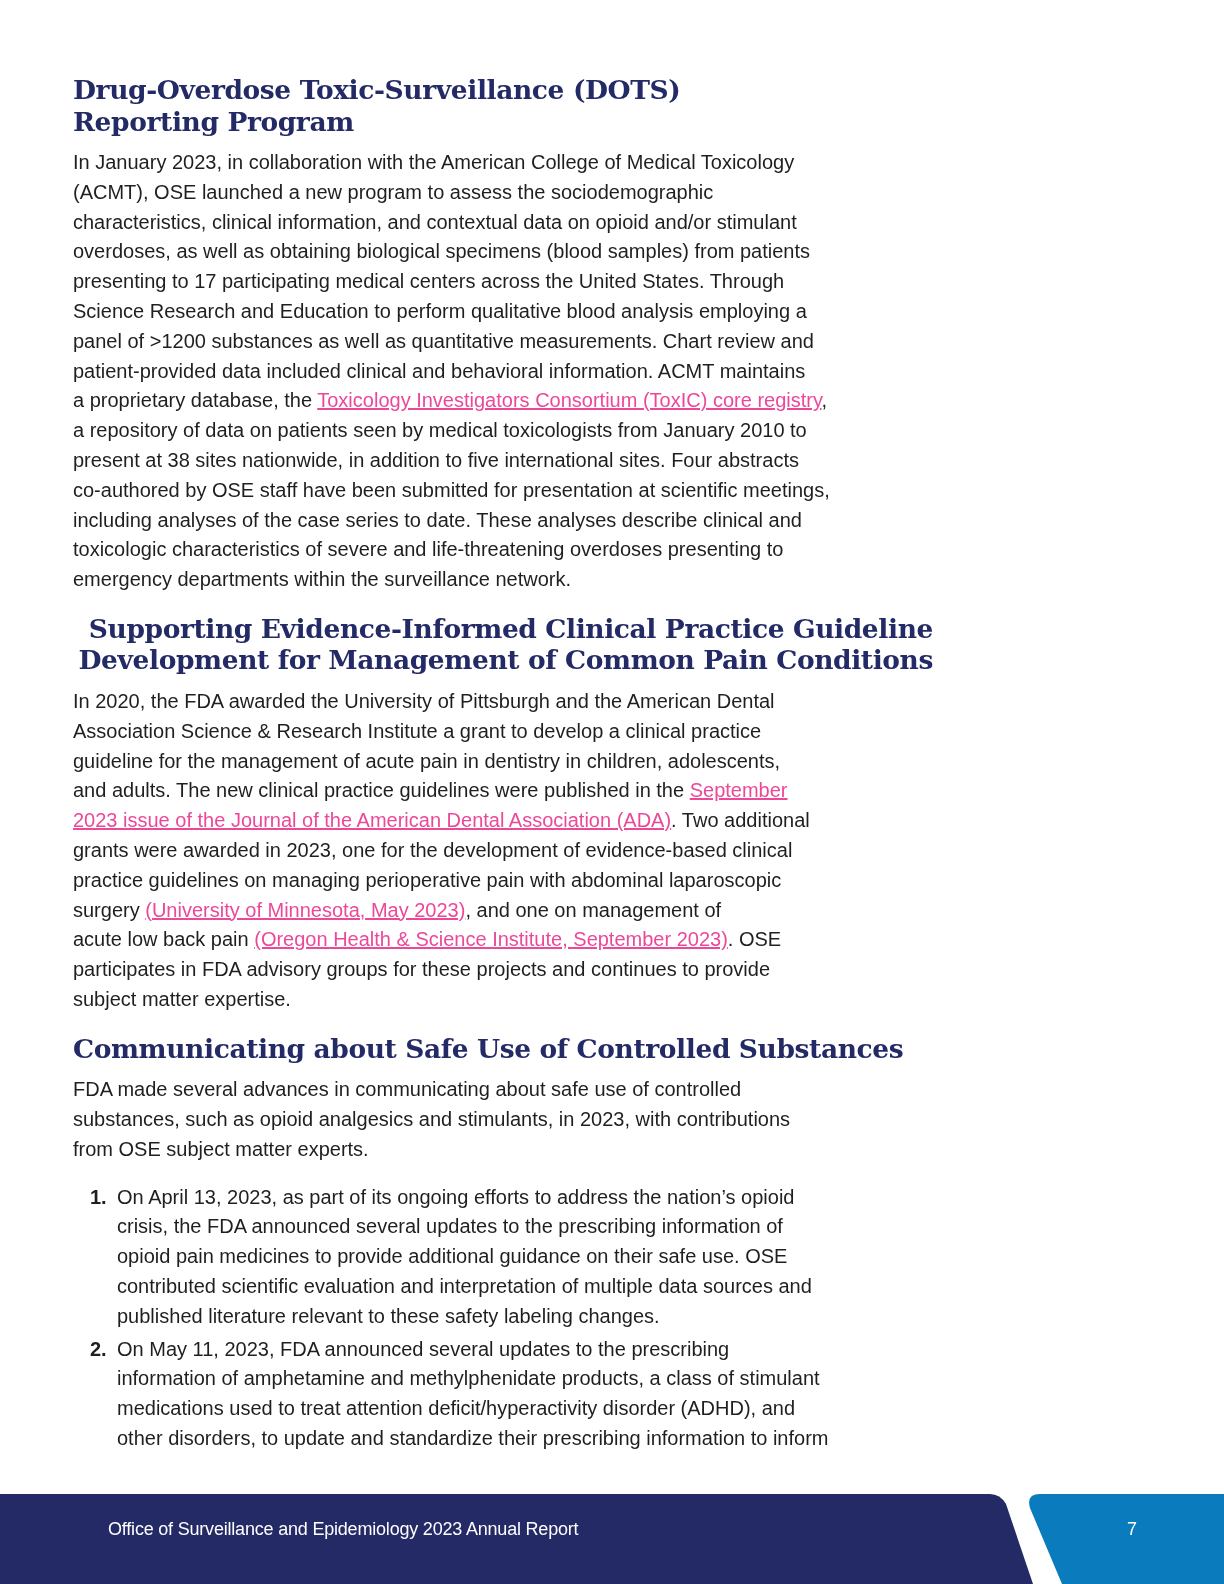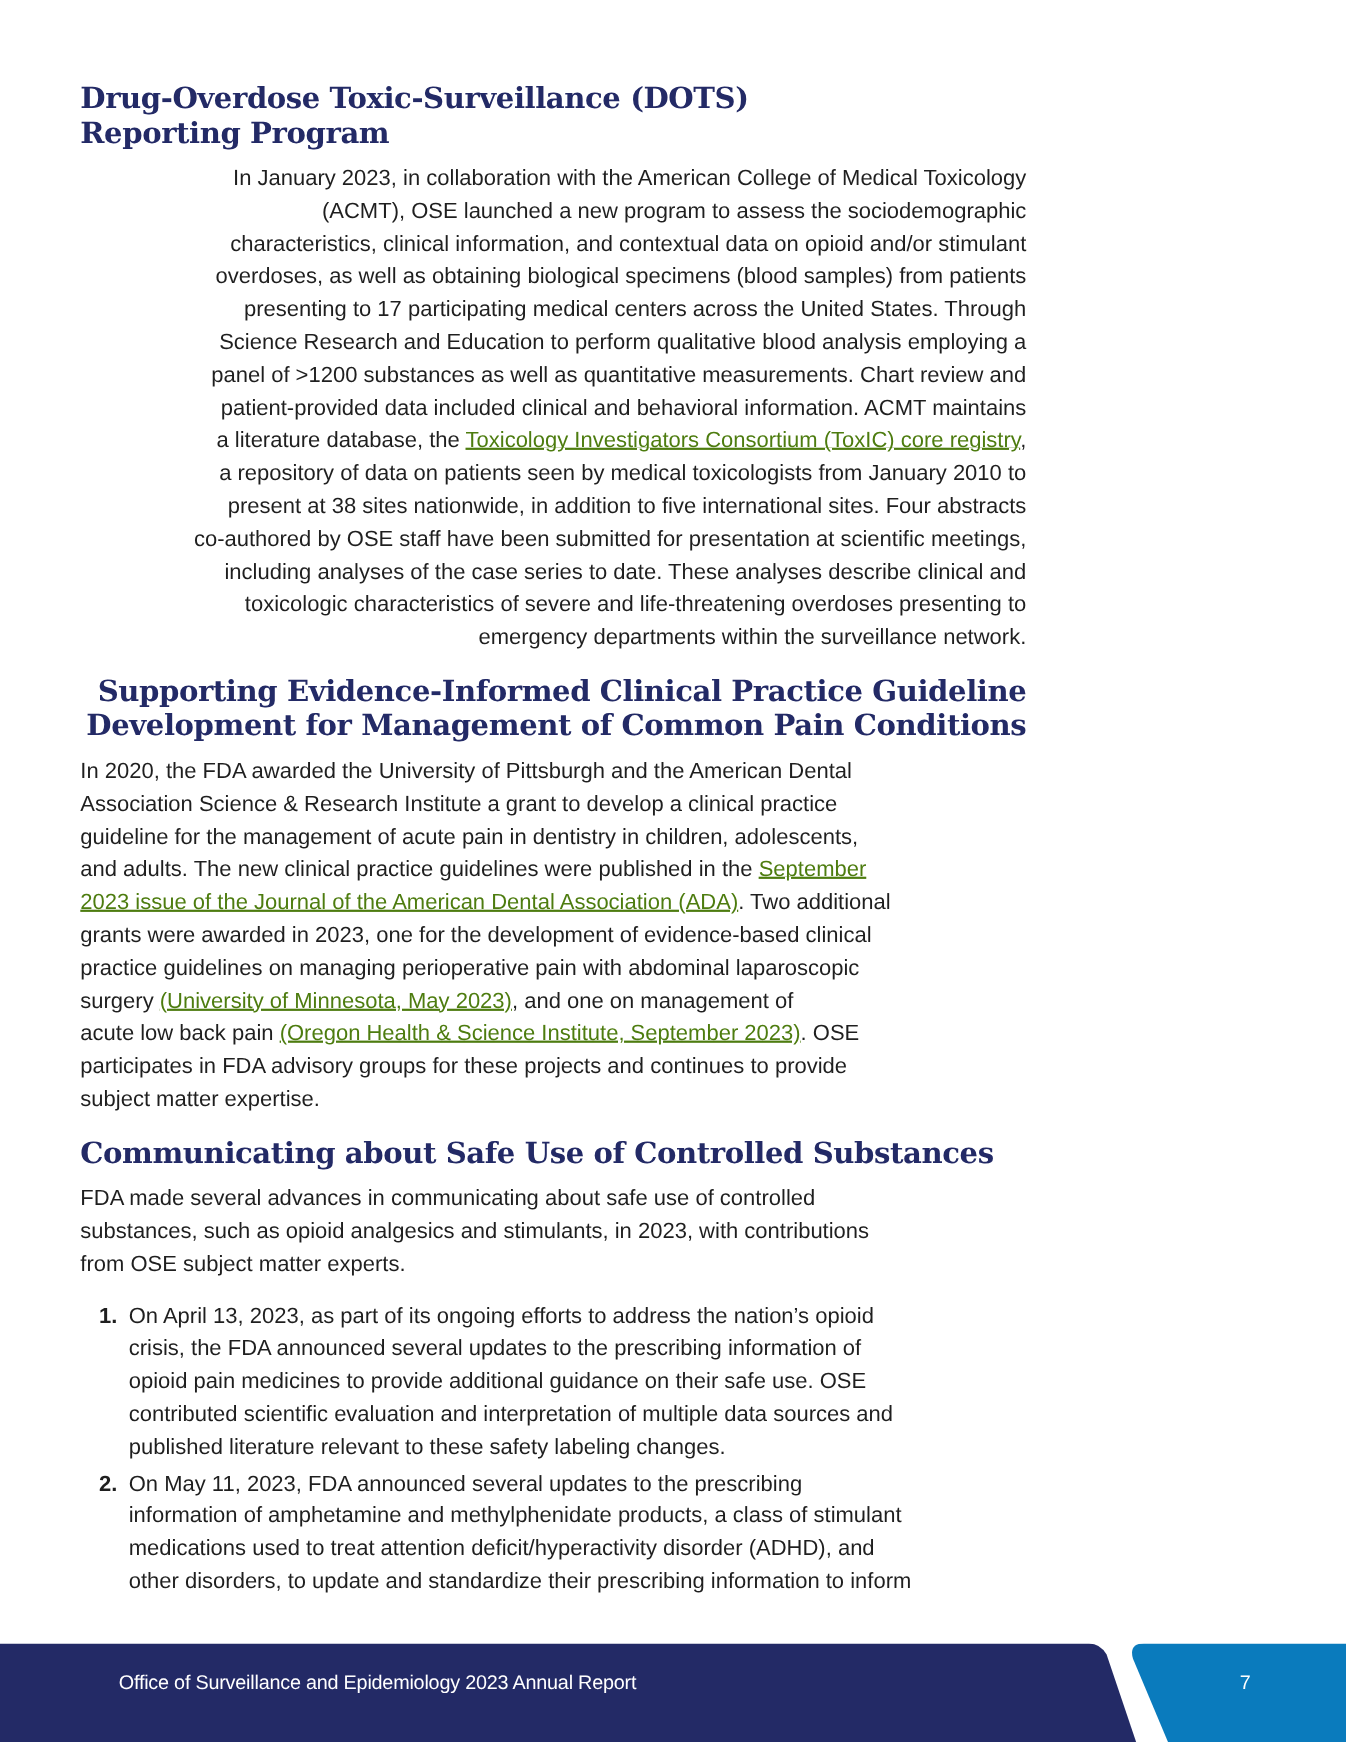--- a/index.html
+++ b/index.html
@@ -14,23 +14,23 @@
       margin: 0;
       font-family: "DejaVu Serif", serif;
       font-weight: bold;
       color: #232a66;
       font-size: 26.5px;
       line-height: 31.5px;
       letter-spacing: -0.4px;
     }
     .para { font-size: 20px; line-height: 29.8px; margin: 0; color: #1f1f1f; }
     .line { display: block; white-space: nowrap; }
-    .para a, .list-text a { color: #4d7c0f; text-decoration: underline; }
+    .para a, .list-text a { color: #ec4899; text-decoration: underline; }
     #sec1-title { margin-top: 2px; }
-    #sec1-body { margin-top: 11px; text-align: right; }
+    #sec1-body { margin-top: 11px; }
     #sec2-title { margin-top: 18px; text-align: right; }
     #sec2-body { margin-top: 11px; }
     #sec3-title { margin-top: 18px; }
     #sec3-body { margin-top: 11px; }
     ol.numbered-list { list-style: none; margin: 18px 0 0 0; padding: 0; }
     ol.numbered-list li { position: relative; padding-left: 44px; font-size: 20px; line-height: 29.8px; margin-bottom: 3px; }
     .list-num { position: absolute; left: 17px; top: 0; font-weight: bold; }
     .footer { position: absolute; left: 0; top: 1494px; width: 1146px; height: 90px; }
     .footer svg { position: absolute; left: 0; top: 0; }
     .footer-title { position: absolute; left: 108px; top: 25px; font-size: 18px; color: #ffffff; letter-spacing: -0.2px; }
@@ -46,21 +46,21 @@
   </h2>
   <div class="para" id="sec1-body">
       <span class="line"><span>In January 2023, in collaboration with the American College of Medical Toxicology</span></span>
       <span class="line"><span>(ACMT), OSE launched a new program to assess the sociodemographic</span></span>
       <span class="line"><span>characteristics, clinical information, and contextual data on opioid and/or stimulant</span></span>
       <span class="line"><span>overdoses, as well as obtaining biological specimens (blood samples) from patients</span></span>
       <span class="line"><span>presenting to 17 participating medical centers across the United States. Through</span></span>
       <span class="line"><span>Science Research and Education to perform qualitative blood analysis employing a</span></span>
       <span class="line"><span>panel of &gt;1200 substances as well as quantitative measurements. Chart review and</span></span>
       <span class="line"><span>patient-provided data included clinical and behavioral information. ACMT maintains</span></span>
-      <span class="line"><span>a literature database, the </span><a href="#">Toxicology Investigators Consortium (ToxIC) core registry</a><span>,</span></span>
+      <span class="line"><span>a proprietary database, the </span><a href="#">Toxicology Investigators Consortium (ToxIC) core registry</a><span>,</span></span>
       <span class="line"><span>a repository of data on patients seen by medical toxicologists from January 2010 to</span></span>
       <span class="line"><span>present at 38 sites nationwide, in addition to five international sites. Four abstracts</span></span>
       <span class="line"><span>co-authored by OSE staff have been submitted for presentation at scientific meetings,</span></span>
       <span class="line"><span>including analyses of the case series to date. These analyses describe clinical and</span></span>
       <span class="line"><span>toxicologic characteristics of severe and life-threatening overdoses presenting to</span></span>
       <span class="line"><span>emergency departments within the surveillance network.</span></span>
     </div>
 
   <h2 class="section-heading" id="sec2-title">
     <span class="line">Supporting Evidence-Informed Clinical Practice Guideline</span>

